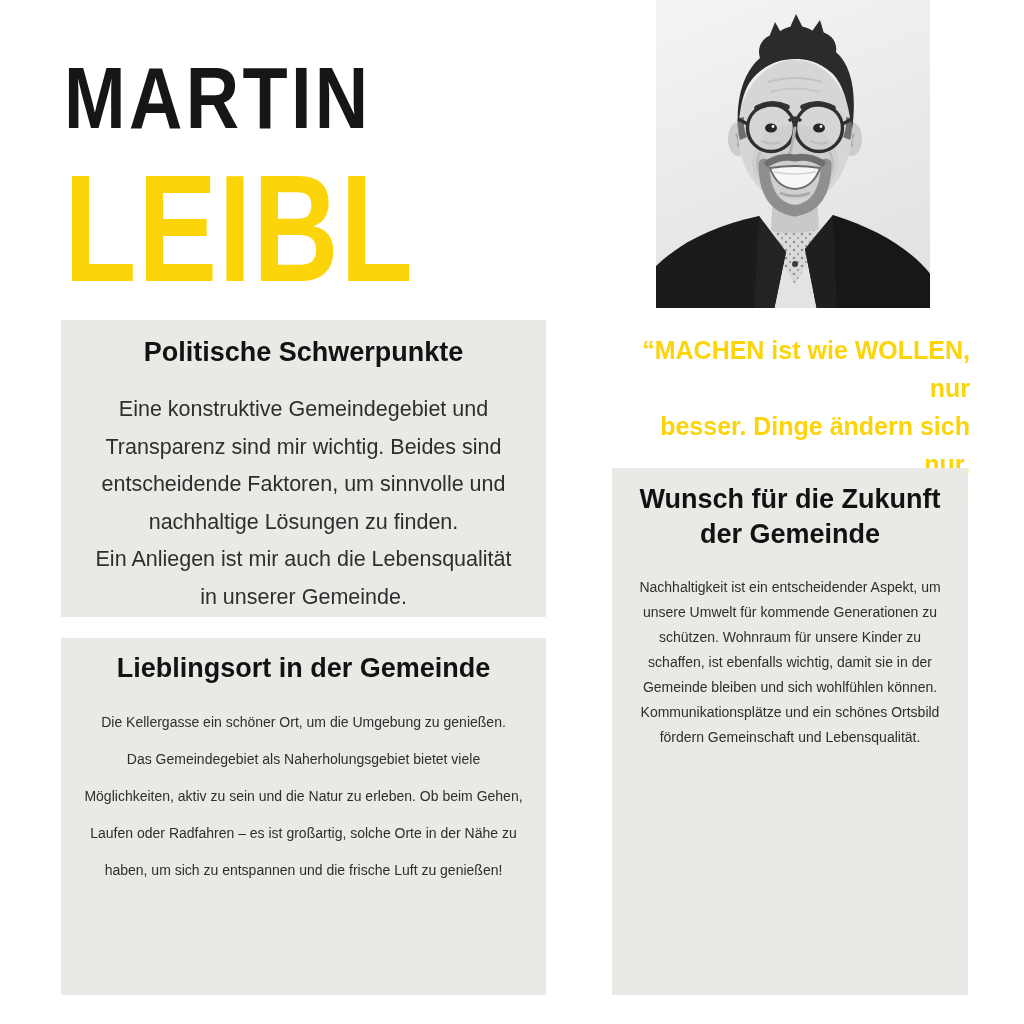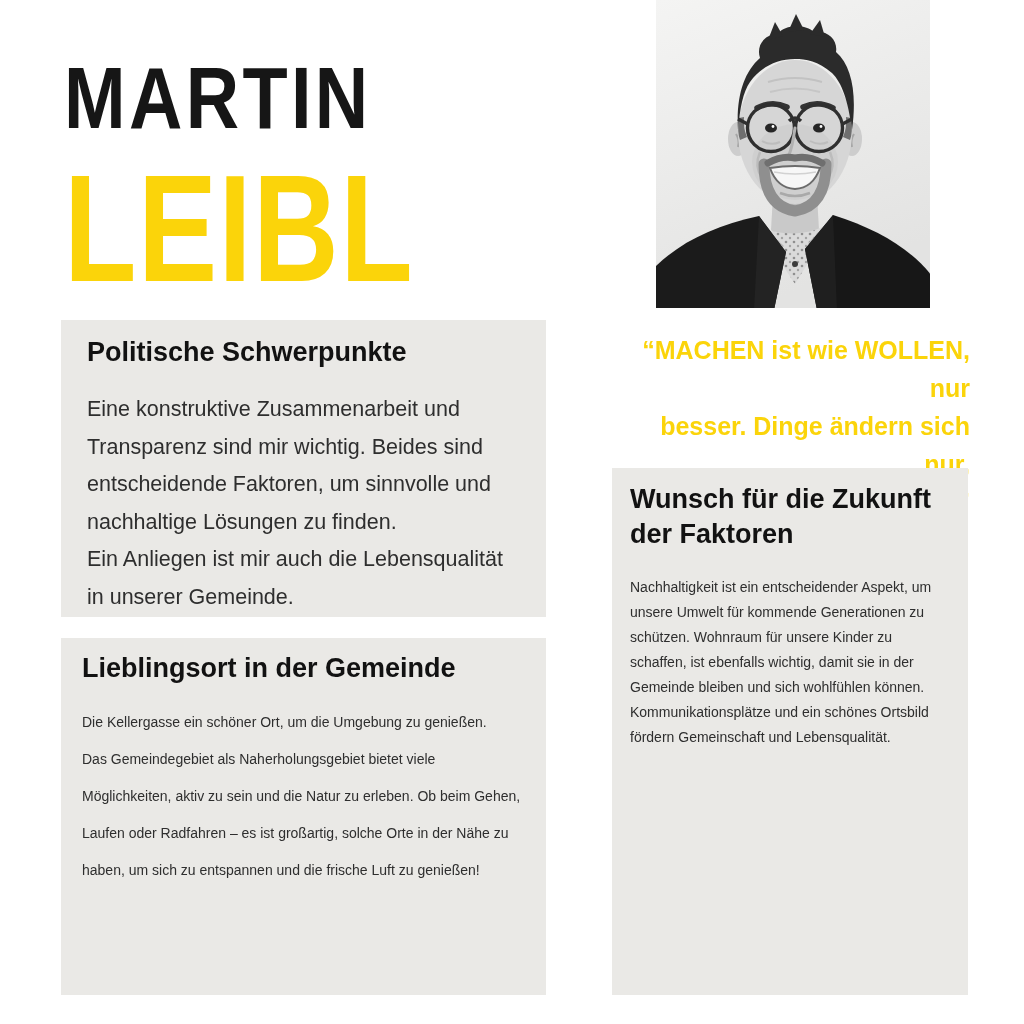--- a/index.html
+++ b/index.html
@@ -38,21 +38,21 @@
   
   .quote{
     position:absolute;left:610px;top:331px;width:360px;
     text-align:right;color:var(--yellow);
     font-weight:bold;font-size:25px;line-height:38px;
     white-space:pre-line;
   }
   
   .panel{
     position:absolute;background:var(--panel);
-    text-align:left;box-sizing:border-box;overflow:hidden;
+    text-align:center;box-sizing:border-box;overflow:hidden;
   }
   .panel h2{
     margin:0;font-size:27px;font-weight:bold;color:#121212;line-height:35px;
   }
   .panel p{
     margin:0;color:var(--body);white-space:pre-line;
   }
   .panel-schwerpunkte{left:61px;top:320px;width:485px;height:297px;padding:15px 26px 0;}
   .panel-schwerpunkte p{margin-top:21px;font-size:21.5px;line-height:37.5px;}
   .panel-lieblingsort{left:61px;top:638px;width:485px;height:357px;padding:13px 21px 0;}
@@ -146,28 +146,28 @@
       <path d="M124 193 Q139 199 154 193" stroke="#a9a9a9" stroke-width="2.5" fill="none"></path>
     </svg>
   </div>
 
   <div class="quote">“MACHEN ist wie WOLLEN, nur
 besser. Dinge ändern sich nur,
 wenn man aktiv wird.”</div>
 
   <section class="panel panel-schwerpunkte">
     <h2>Politische Schwerpunkte</h2>
-    <p>Eine konstruktive Zusammenarbeit und Transparenz sind mir wichtig. Beides sind entscheidende Faktoren, um sinnvolle und nachhaltige Lösungen zu finden.
+    <p>Eine konstruktive Gemeindegebiet und Transparenz sind mir wichtig. Beides sind entscheidende Faktoren, um sinnvolle und nachhaltige Lösungen zu finden.
 Ein Anliegen ist mir auch die Lebensqualität in unserer Gemeinde.</p>
   </section>
 
   <section class="panel panel-lieblingsort">
     <h2>Lieblingsort in der Gemeinde</h2>
     <p>Die Kellergasse ein schöner Ort, um die Umgebung zu genießen.
 Das Gemeindegebiet als Naherholungsgebiet bietet viele Möglichkeiten, aktiv zu sein und die Natur zu erleben. Ob beim Gehen, Laufen oder Radfahren – es ist großartig, solche Orte in der Nähe zu haben, um sich zu entspannen und die frische Luft zu genießen!</p>
   </section>
 
   <section class="panel panel-wunsch">
-    <h2>Wunsch für die Zukunft der Faktoren</h2>
+    <h2>Wunsch für die Zukunft der Gemeinde</h2>
     <p>Nachhaltigkeit ist ein entscheidender Aspekt, um unsere Umwelt für kommende Generationen zu schützen. Wohnraum für unsere Kinder zu schaffen, ist ebenfalls wichtig, damit sie in der Gemeinde bleiben und sich wohlfühlen können. Kommunikationsplätze und ein schönes Ortsbild fördern Gemeinschaft und Lebensqualität.</p>
   </section>
 
 </div>
 
 </body></html>

